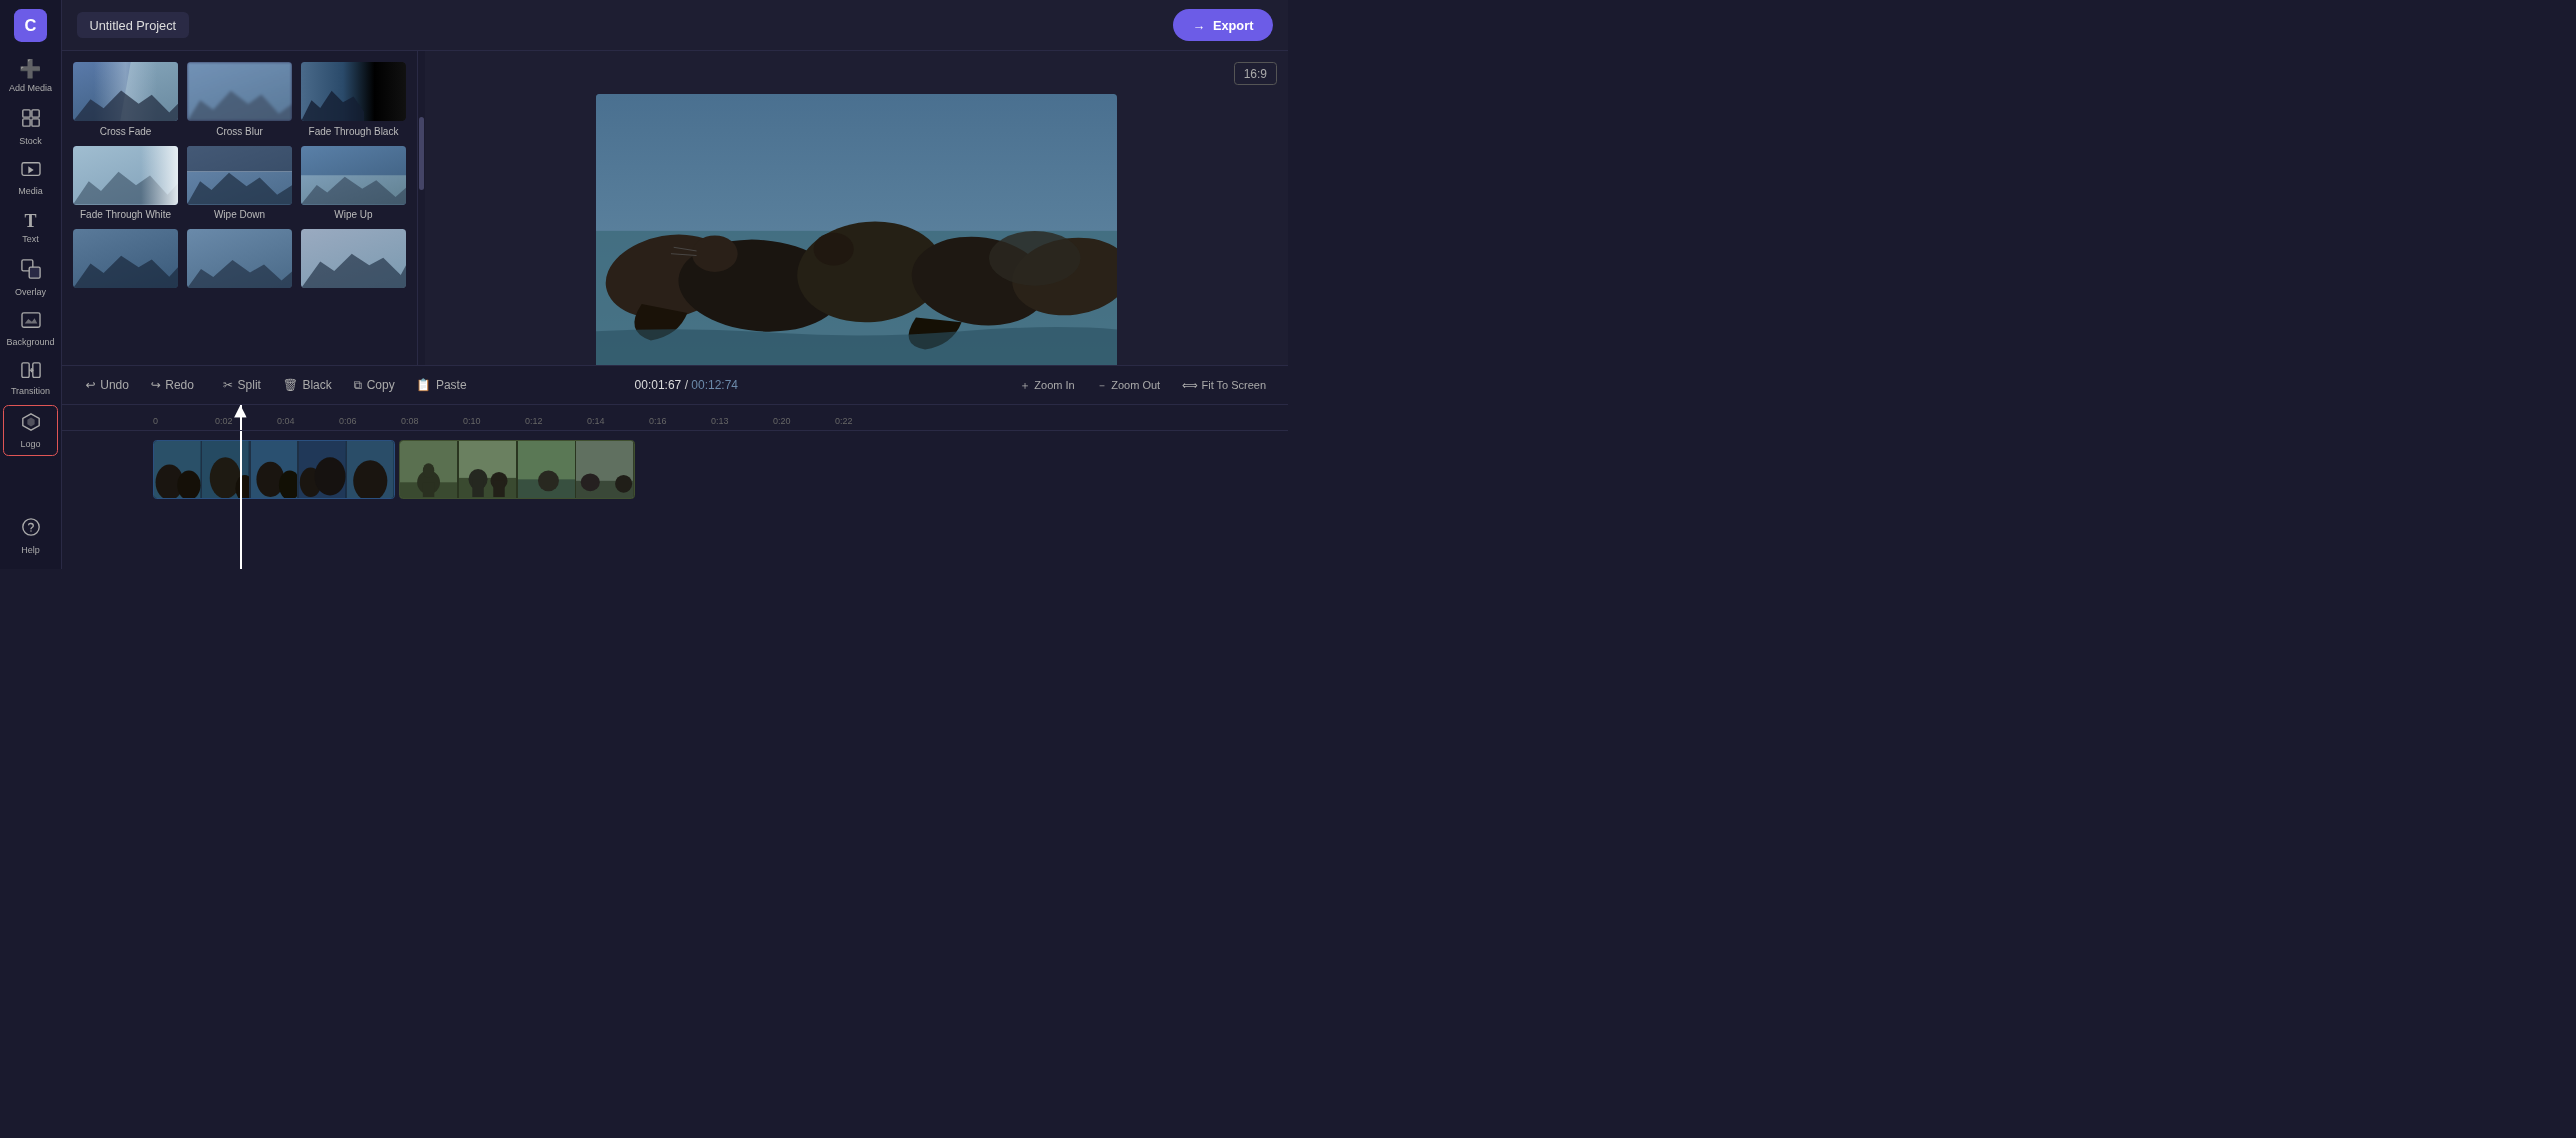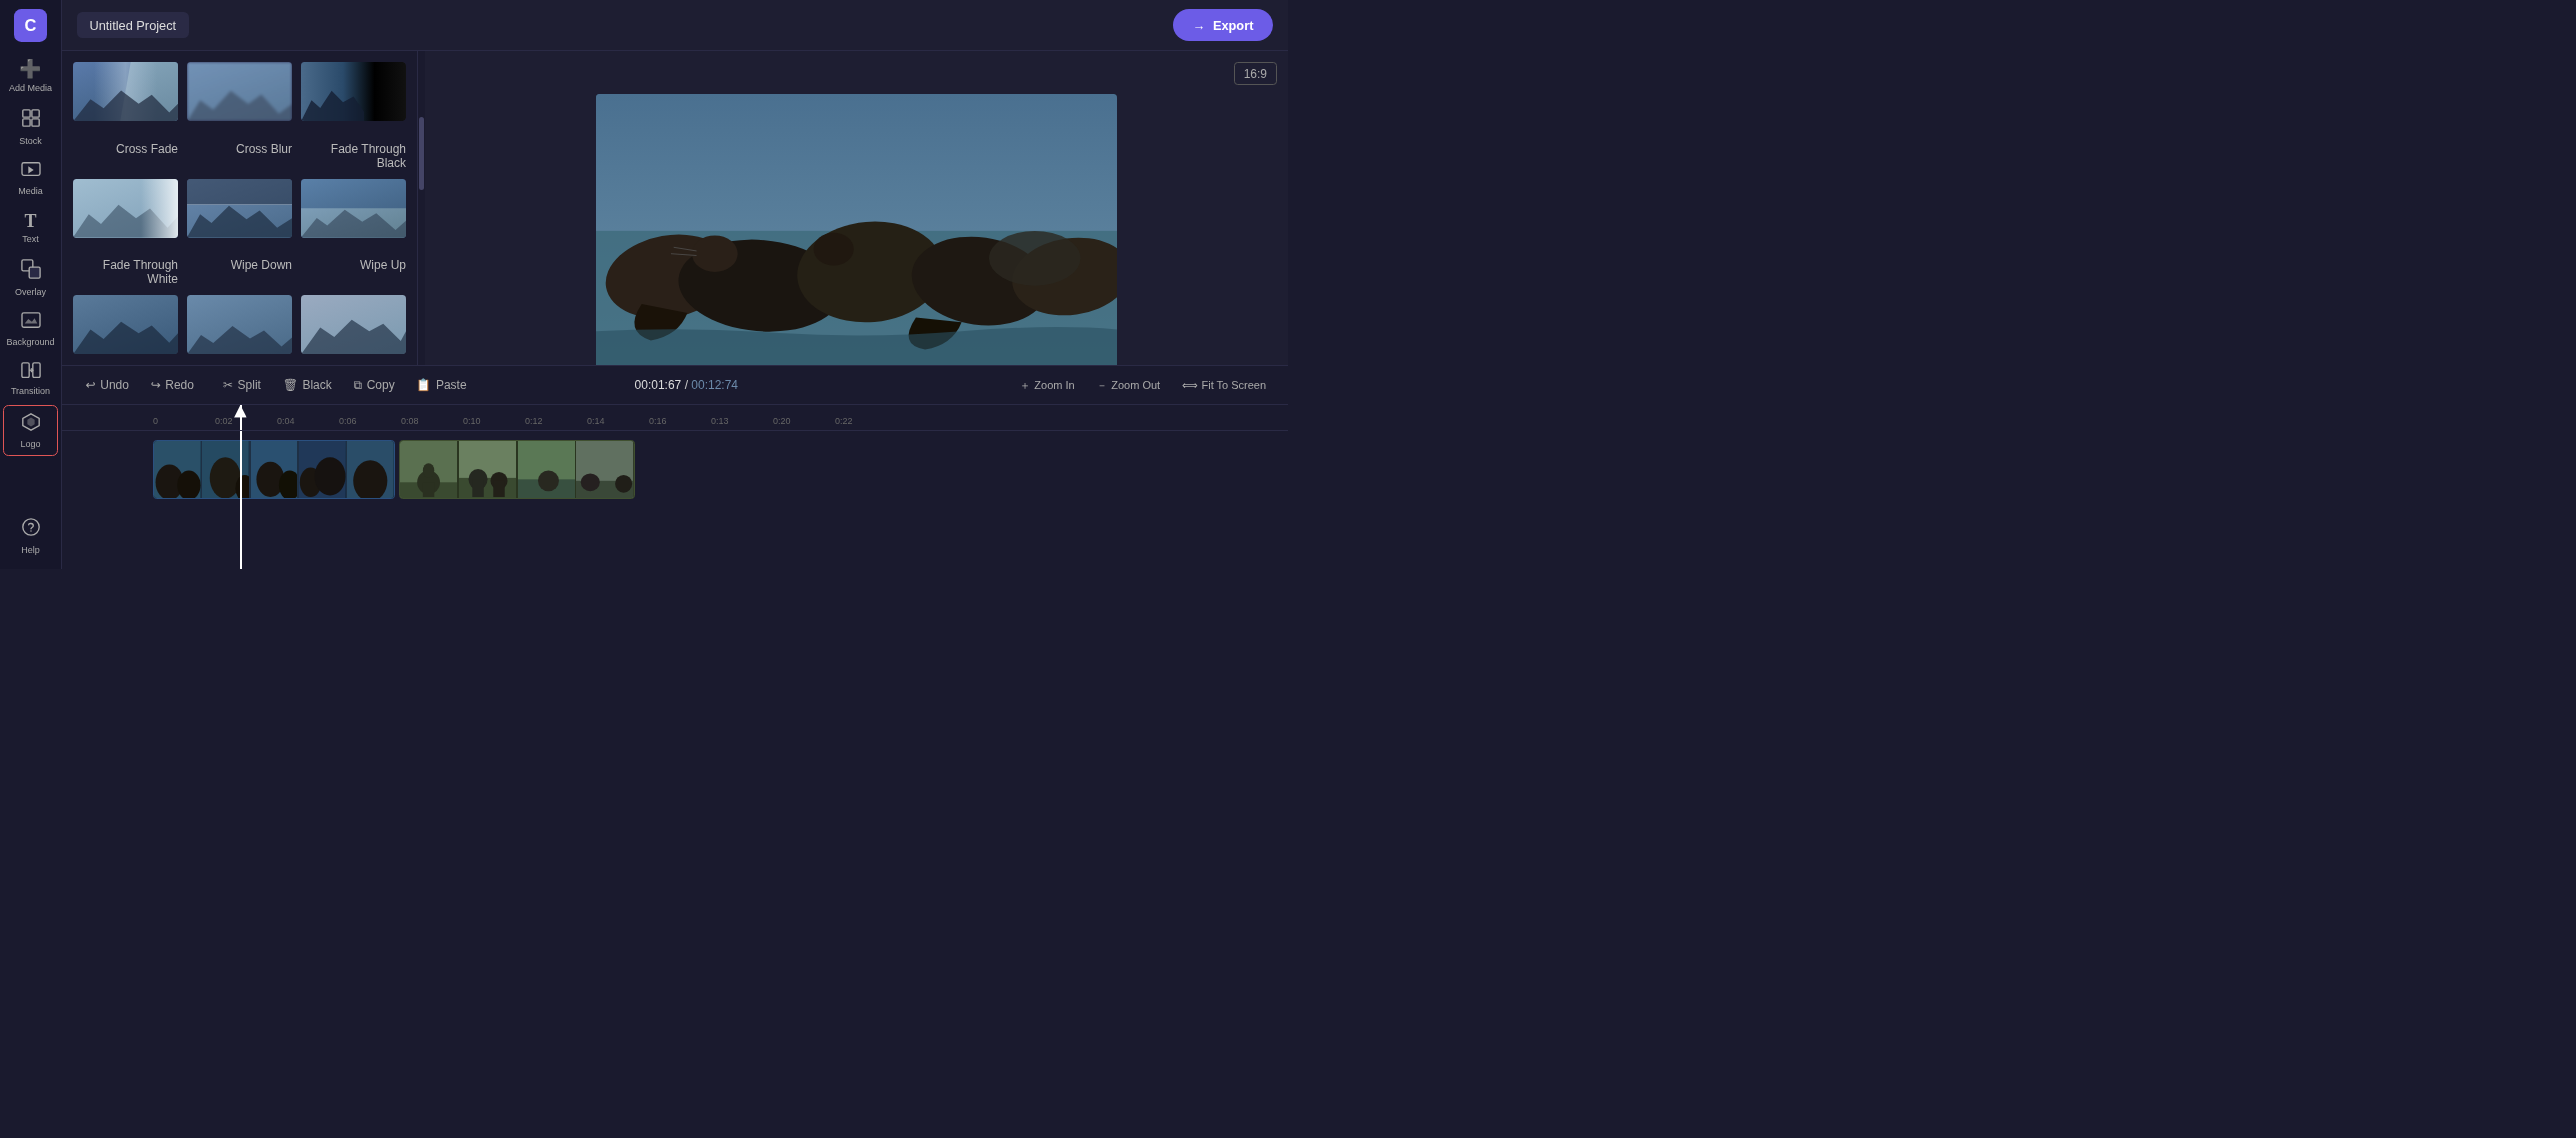--- a/index.html
+++ b/index.html
@@ -147,24 +147,23 @@
       border-radius: 3.7px;
       overflow: hidden;
       position: relative;
       background: #2a2a50;
     }
     .transition-thumb svg {
       width: 100%;
       height: 100%;
     }
     .transition-label {
-      font-size: 12px;
+      font-size: 10px;
       color: #bbb;
-      text-align: right;
-      margin-top: 16px;
+      text-align: center;
     }
 
     
     .scrollbar-divider {
       width: 7.3px;
       background: #1a1a2e;
       display: flex;
       align-items: center;
       justify-content: center;
     }

